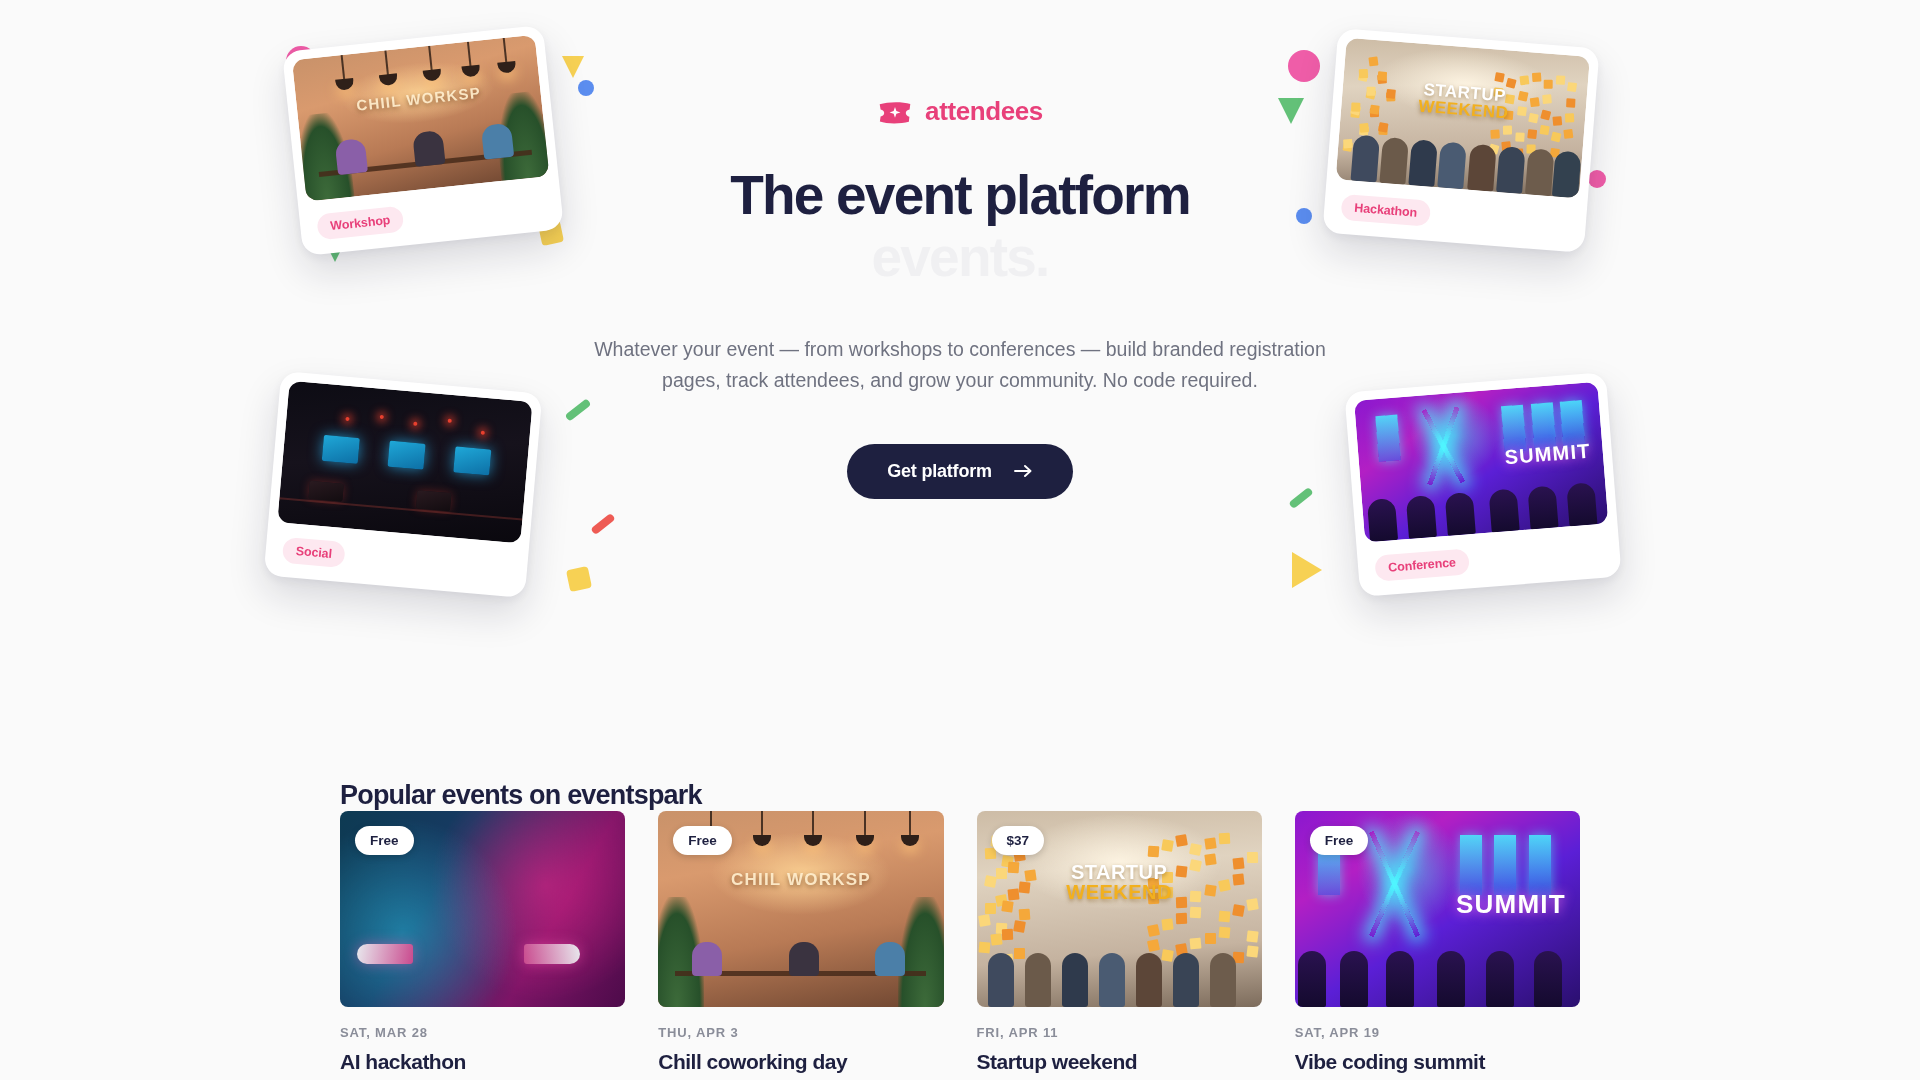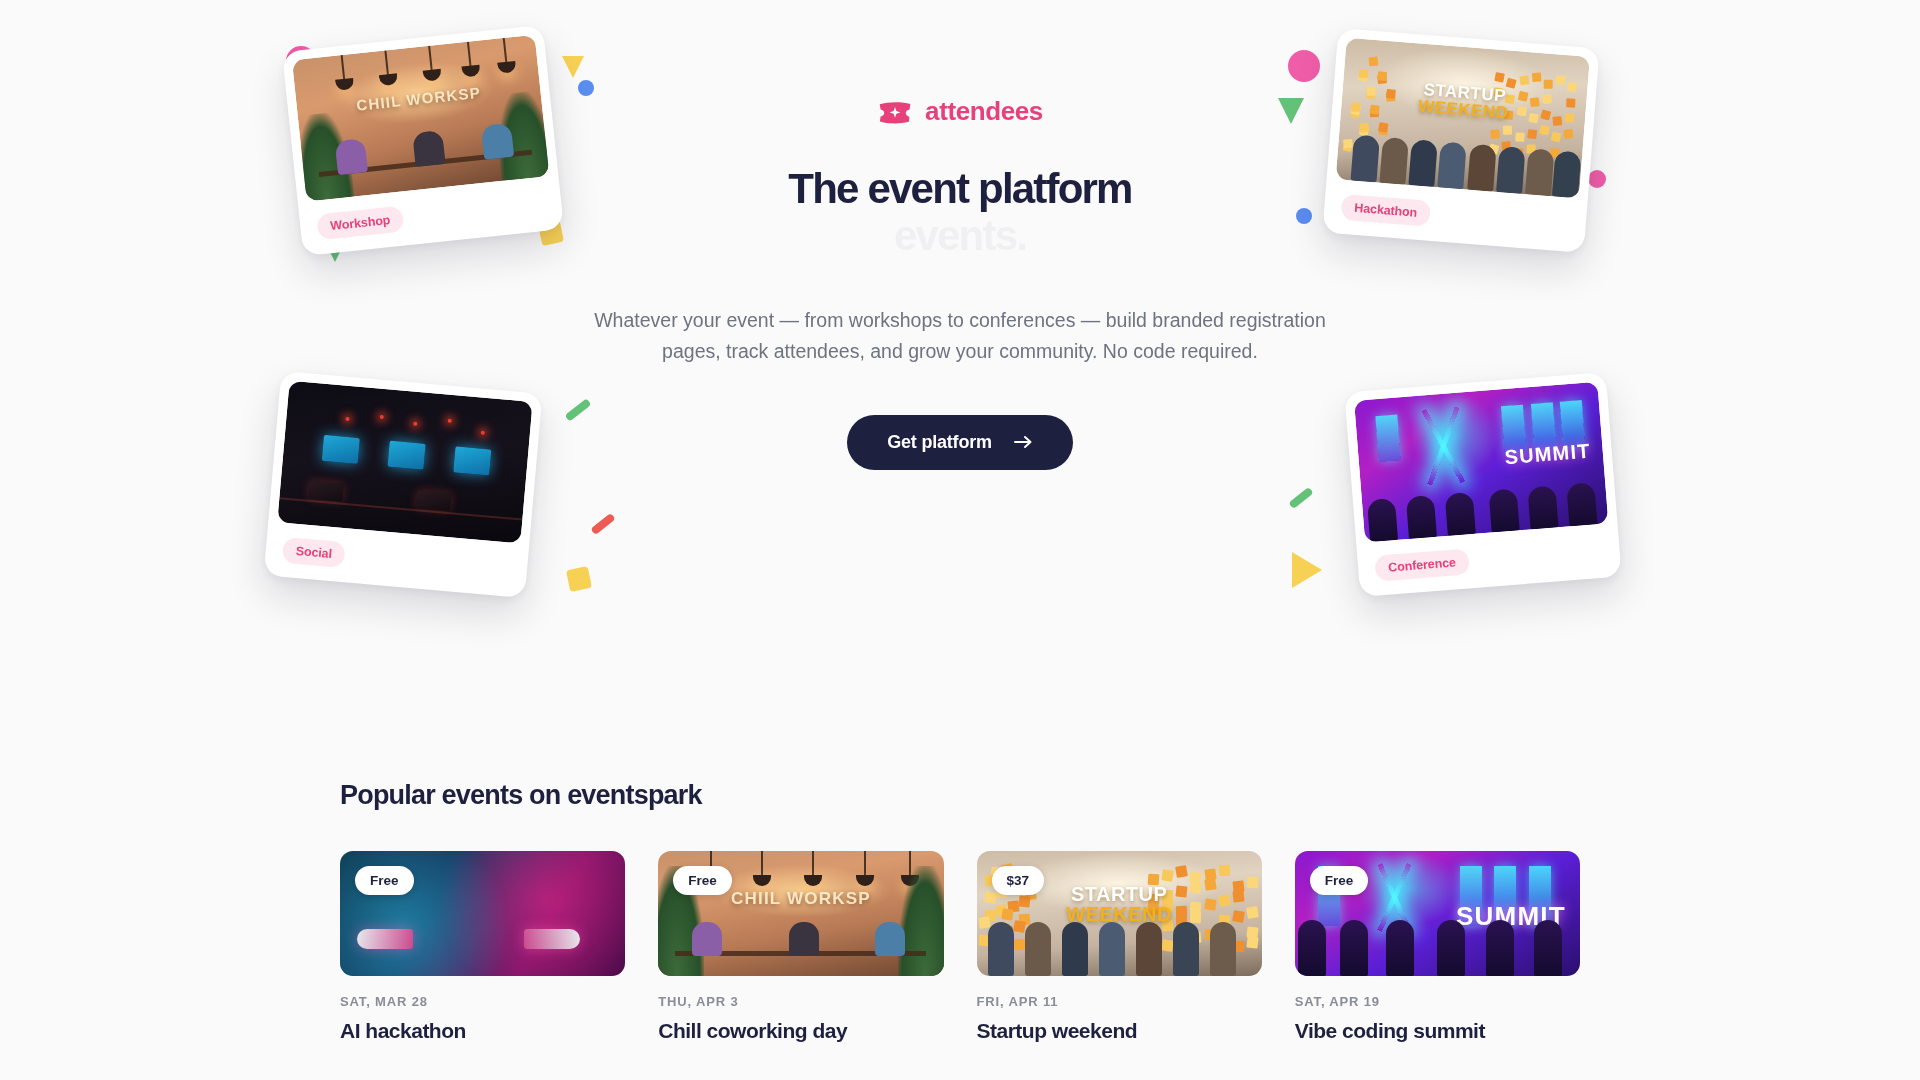--- a/index.html
+++ b/index.html
@@ -46,21 +46,21 @@
   .brand-icon { width: 36px; height: 26px; display: block; }
 
   .brand-name {
     font-size: 26px;
     font-weight: 700;
     color: #e8407a;
     letter-spacing: -0.4px;
   }
 
   .headline {
-    font-size: 42px;
+    font-size: 55px;
     line-height: 1.12;
     font-weight: 700;
     letter-spacing: -1.8px;
     color: #1e2040;
   }
   .headline .ln { display: block; }
   .headline .ln-ghost { color: #f0f0f2; }
 
   .subtitle {
     margin-top: 46px;
@@ -258,33 +258,32 @@
   .popular {
     position: relative;
     padding: 0 340px;
     margin-top: 110px;
   }
   .sec-title {
     font-size: 27px;
     font-weight: 700;
     letter-spacing: -0.8px;
     color: #1e2040;
-    margin-bottom: 40px;
   }
   .grid {
     display: grid;
     grid-template-columns: repeat(4, 1fr);
     gap: 33px;
   }
   .ev-card { position: relative; cursor: pointer; }
   .ev-thumb {
     position: relative;
     width: 100%;
-    height: 125px;
-    border-radius: 13px;
+    height: 196px;
+    border-radius: 8px;
     overflow: hidden;
   }
   .price-pill {
     position: absolute;
     left: 15px; top: 15px;
     background: #ffffff;
     color: #1e2040;
     font-size: 13.5px;
     font-weight: 700;
     padding: 7px 15px;

